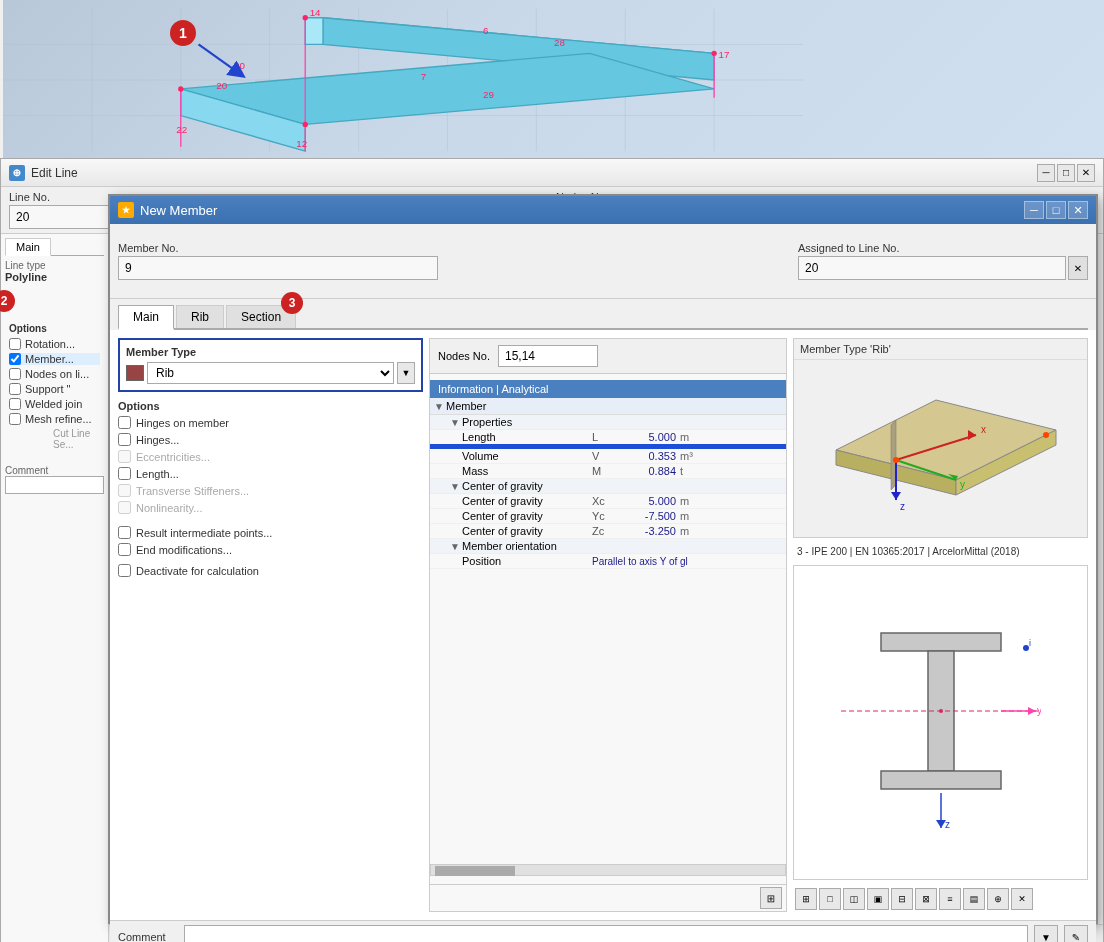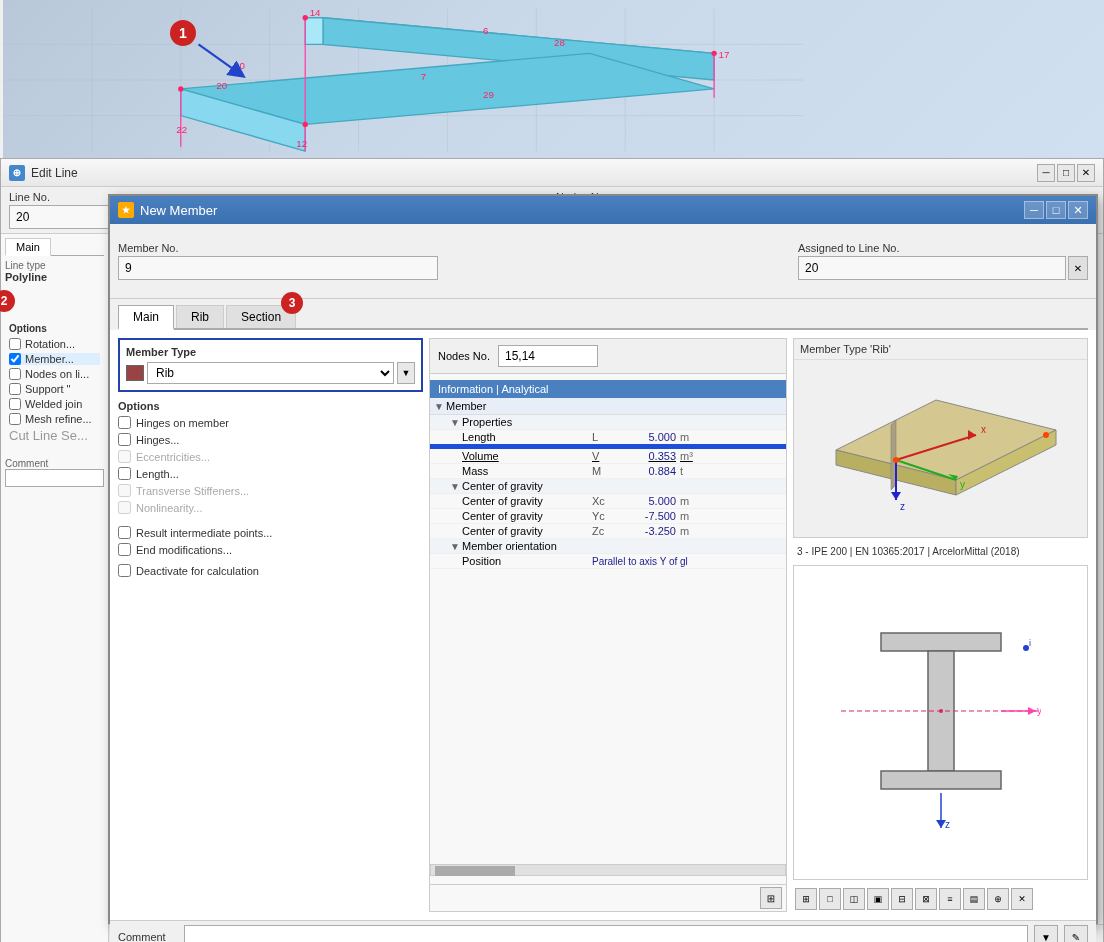--- a/index.html
+++ b/index.html
@@ -319,21 +319,21 @@
         </div>
         <div class="checkbox-item">
           <input type="checkbox" style="">
           <span>Welded join</span>
         </div>
         <div class="checkbox-item">
           <input type="checkbox" style="">
           <span>Mesh refine...</span>
         </div>
         <div class="checkbox-item disabled">
-          <span style="font-size:13px; color:#999;">Cut Line Se...</span>
+          <span style="font-size:10px; color:#999;margin-left:44px;">Cut Line Se...</span>
         </div>
       </div>
 
       
       <div style="margin-top: auto; padding-top:8px;">
         <div style="font-size:10px; color:#666;">Comment</div>
         <input type="text" style="width: 100%; height: 18px; font-size: 10px; border: 1px solid rgb(170, 170, 170);">
       </div>
     </div>
 
@@ -473,21 +473,21 @@
           <span>Properties</span>
         </div>
 
         <div style="display:flex; align-items:flex-start; padding:1px 32px; border-bottom:5px solid #1d4ed8;">
           <span style="flex:0 0 130px;">Length</span>
           <span style="flex:0 0 24px; color:#555;">L</span>
           <span style="flex:0 0 60px; text-align:right; color:#1a1a8a;">5.000</span>
           <span style="flex:0 0 30px; color:#666; margin-left:4px;">m</span>
         </div>
 
-        <div style="display:flex; align-items:flex-start; padding:1px 32px; border-bottom:1px solid #f0f0f0;text-decoration:underline;">
+        <div style="display:flex; align-items:flex-start; padding:1px 32px; border-bottom:1px solid #f0f0f0;">
           <span style="flex:0 0 130px;">Volume</span>
           <span style="flex:0 0 24px; color:#555;">V</span>
           <span style="flex:0 0 60px; text-align:right; color:#1a1a8a;">0.353</span>
           <span style="flex:0 0 30px; color:#666; margin-left:4px;">m³</span>
         </div>
 
         <div style="display:flex; align-items:center; padding:1px 32px; border-bottom:1px solid #f0f0f0;">
           <span style="flex:0 0 130px;">Mass</span>
           <span style="flex:0 0 24px; color:#555;">M</span>
           <span style="flex:0 0 60px; text-align:right; color:#1a1a8a;">0.884</span>

